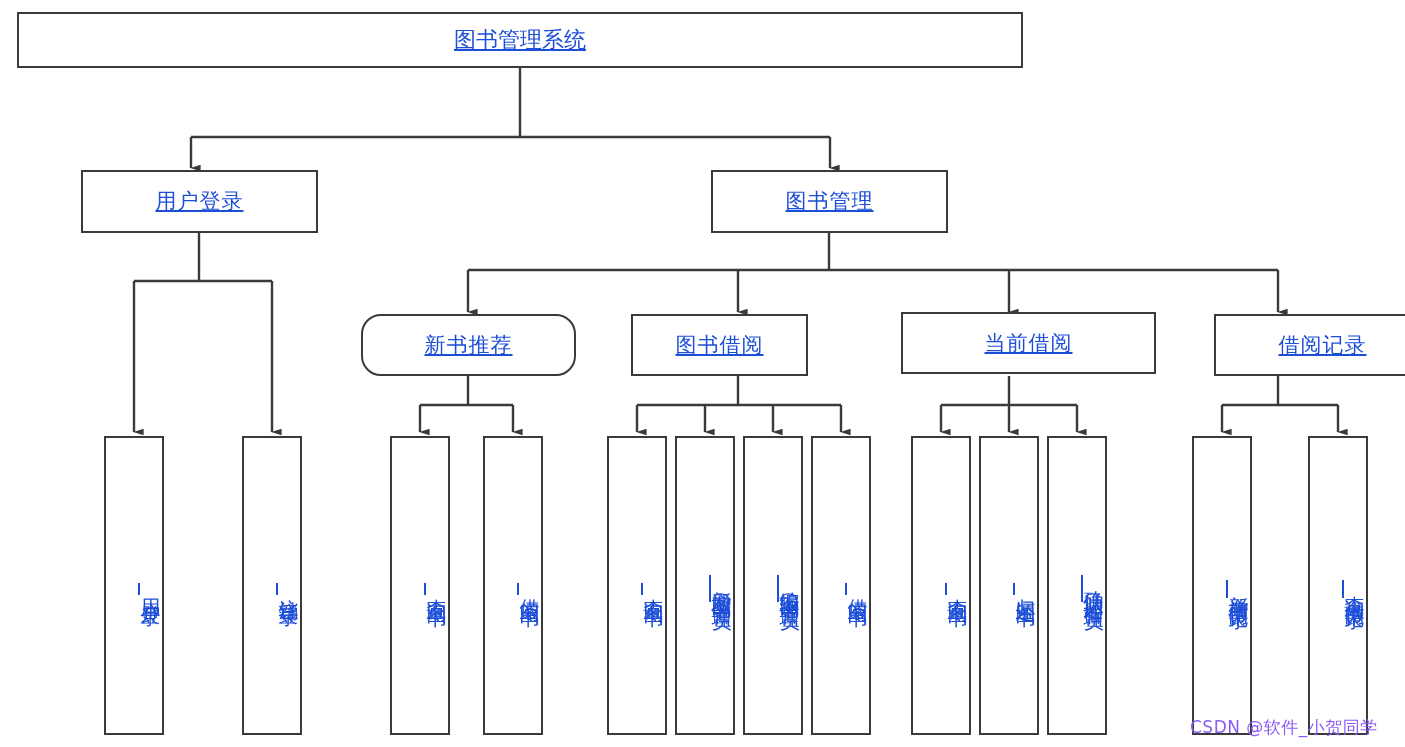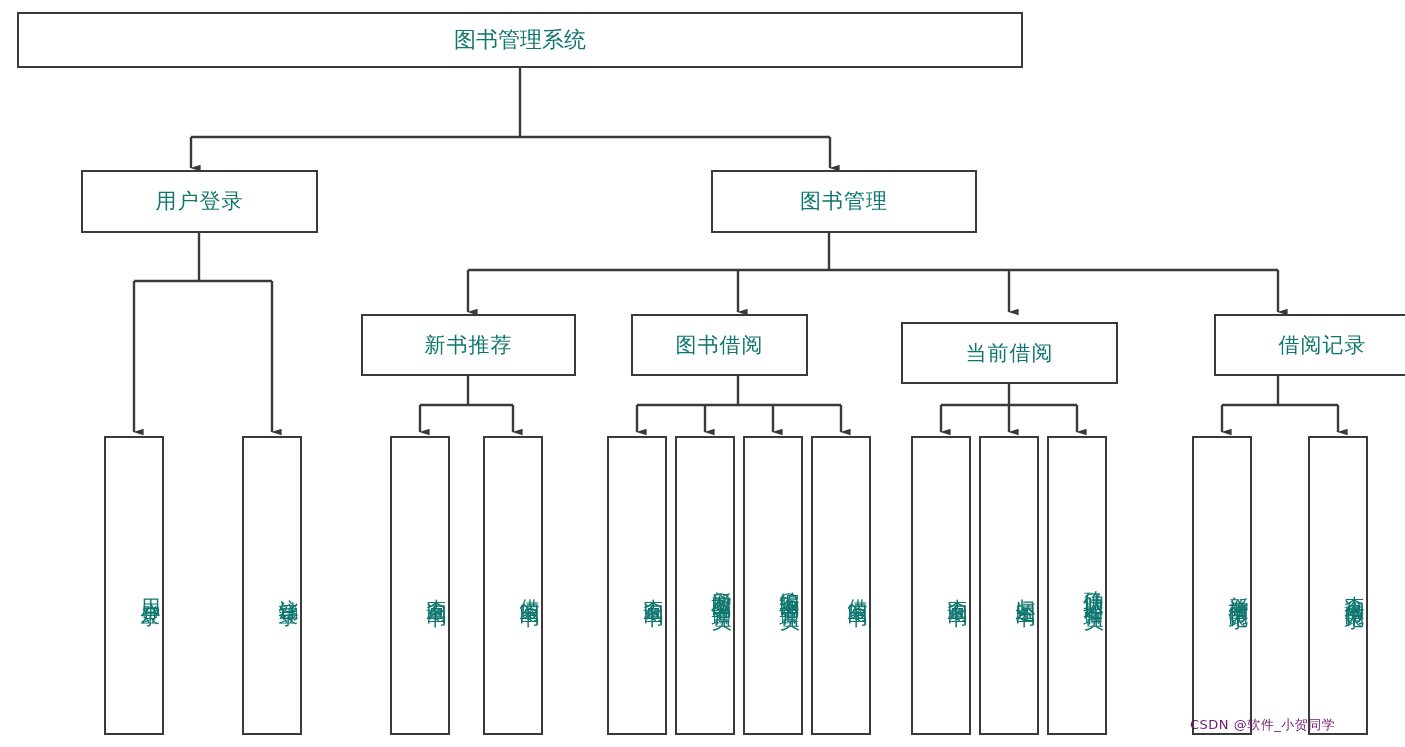--- a/index.html
+++ b/index.html
@@ -22,48 +22,49 @@
     left: 0;
     top: 0;
     width: 1405px;
     height: 747px;
   }
   .node {
     position: absolute;
     box-sizing: border-box;
     border: 2px solid #3a3a3a;
     background: #ffffff;
-    color: #0f766e;
+    color: #1d4ed8;
     display: flex;
     align-items: center;
     justify-content: center;
     text-align: center;
     line-height: 1.15;
     z-index: 2;
+    text-decoration: underline;
   }
   .node.h {
     font-size: 21px;
     letter-spacing: 1px;
   }
   .node.root {
     font-size: 22px;
   }
   .node.v {
     font-size: 20px;
     writing-mode: vertical-rl;
     text-orientation: upright;
     letter-spacing: 3px;
     padding-top: 6px;
     align-items: flex-start;
     justify-content: center;
   }
   .watermark {
     position: absolute;
-    font-size: 13px;
-    color: #701a75;
+    font-size: 17px;
+    color: #8b5cf6;
     white-space: nowrap;
     z-index: 3;
     letter-spacing: 0.5px;
   }
 </style>
 </head>
 <body>
 
 <div id="canvas">
 
@@ -115,25 +116,25 @@
       <path d="M1278,376 L1278,405"></path>
       <path d="M1222,405 L1338,405"></path>
       <path d="M1222,405 L1222,432" marker-end="url(#ah)"></path>
       <path d="M1338,405 L1338,432" marker-end="url(#ah)"></path>
     </g>
   </svg>
 
   <div class="node root" style="left:17px; top:12px; width:1006px; height:56px;">图书管理系统</div>
 
   <div class="node h" style="left:81px; top:170px; width:237px; height:63px;">用户登录</div>
-  <div class="node h" style="left:711px; top:170px; width:266px; height:63px;">图书管理</div>
+  <div class="node h" style="left:711px; top:170px; width:237px; height:63px;">图书管理</div>
 
-  <div class="node h" style="left:361px; top:314px; width:215px; height:62px;">新书推荐</div>
+  <div class="node h" style="left:361px; top:314px; width:215px; height:62px;border-radius:20px;">新书推荐</div>
   <div class="node h" style="left:631px; top:314px; width:177px; height:62px;">图书借阅</div>
-  <div class="node h" style="left:901px; top:322px; width:217px; height:62px;">当前借阅</div>
+  <div class="node h" style="left:901px; top:312px; width:255px; height:62px;">当前借阅</div>
   <div class="node h" style="left:1214px; top:314px; width:217px; height:62px;">借阅记录</div>
 
   <div class="node v" style="left:104px; top:436px; width:60px; height:299px;">用户登录</div>
   <div class="node v" style="left:242px; top:436px; width:60px; height:299px;">注销登录</div>
 
   <div class="node v" style="left:390px; top:436px; width:60px; height:299px;">查询图书</div>
   <div class="node v" style="left:483px; top:436px; width:60px; height:299px;">借阅图书</div>
 
   <div class="node v" style="left:607px; top:436px; width:60px; height:299px;">查询图书</div>
   <div class="node v" style="left:675px; top:436px; width:60px; height:299px;">新增图书（管理员）</div>

